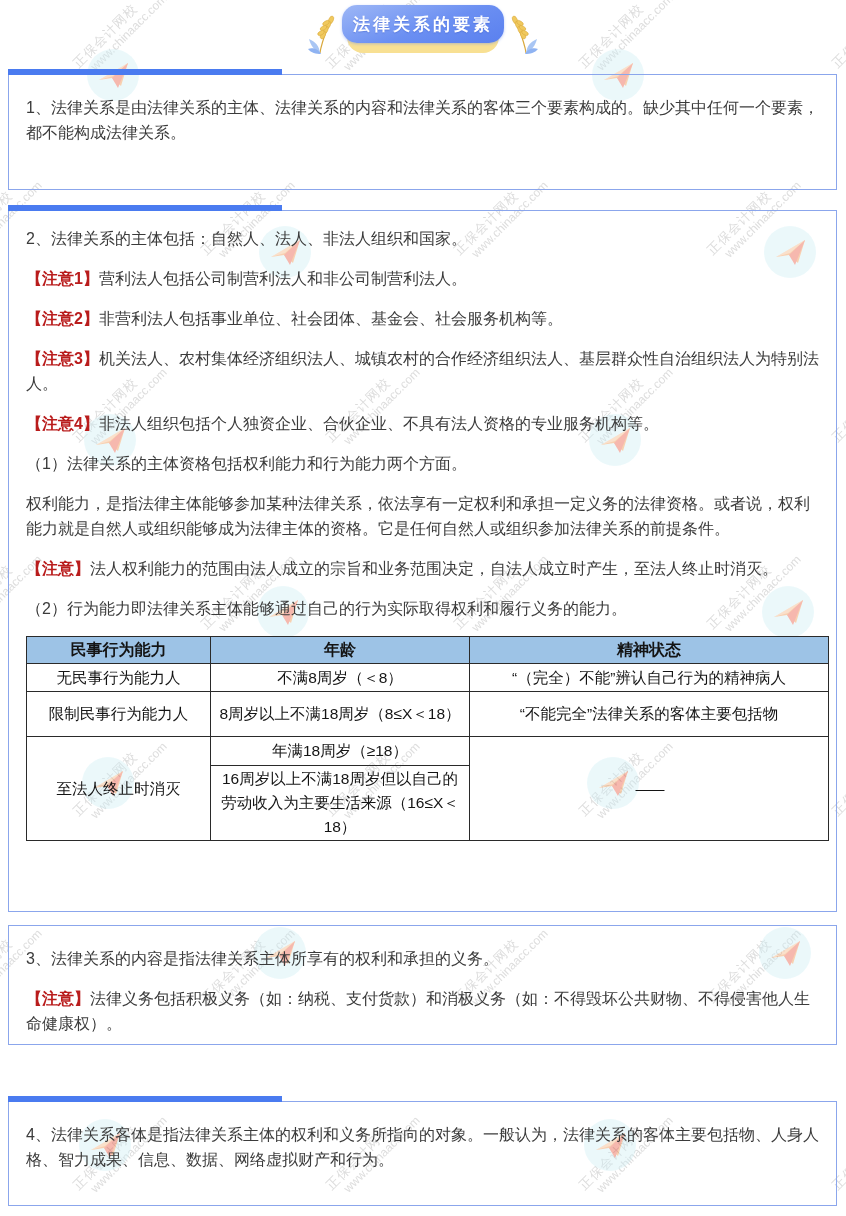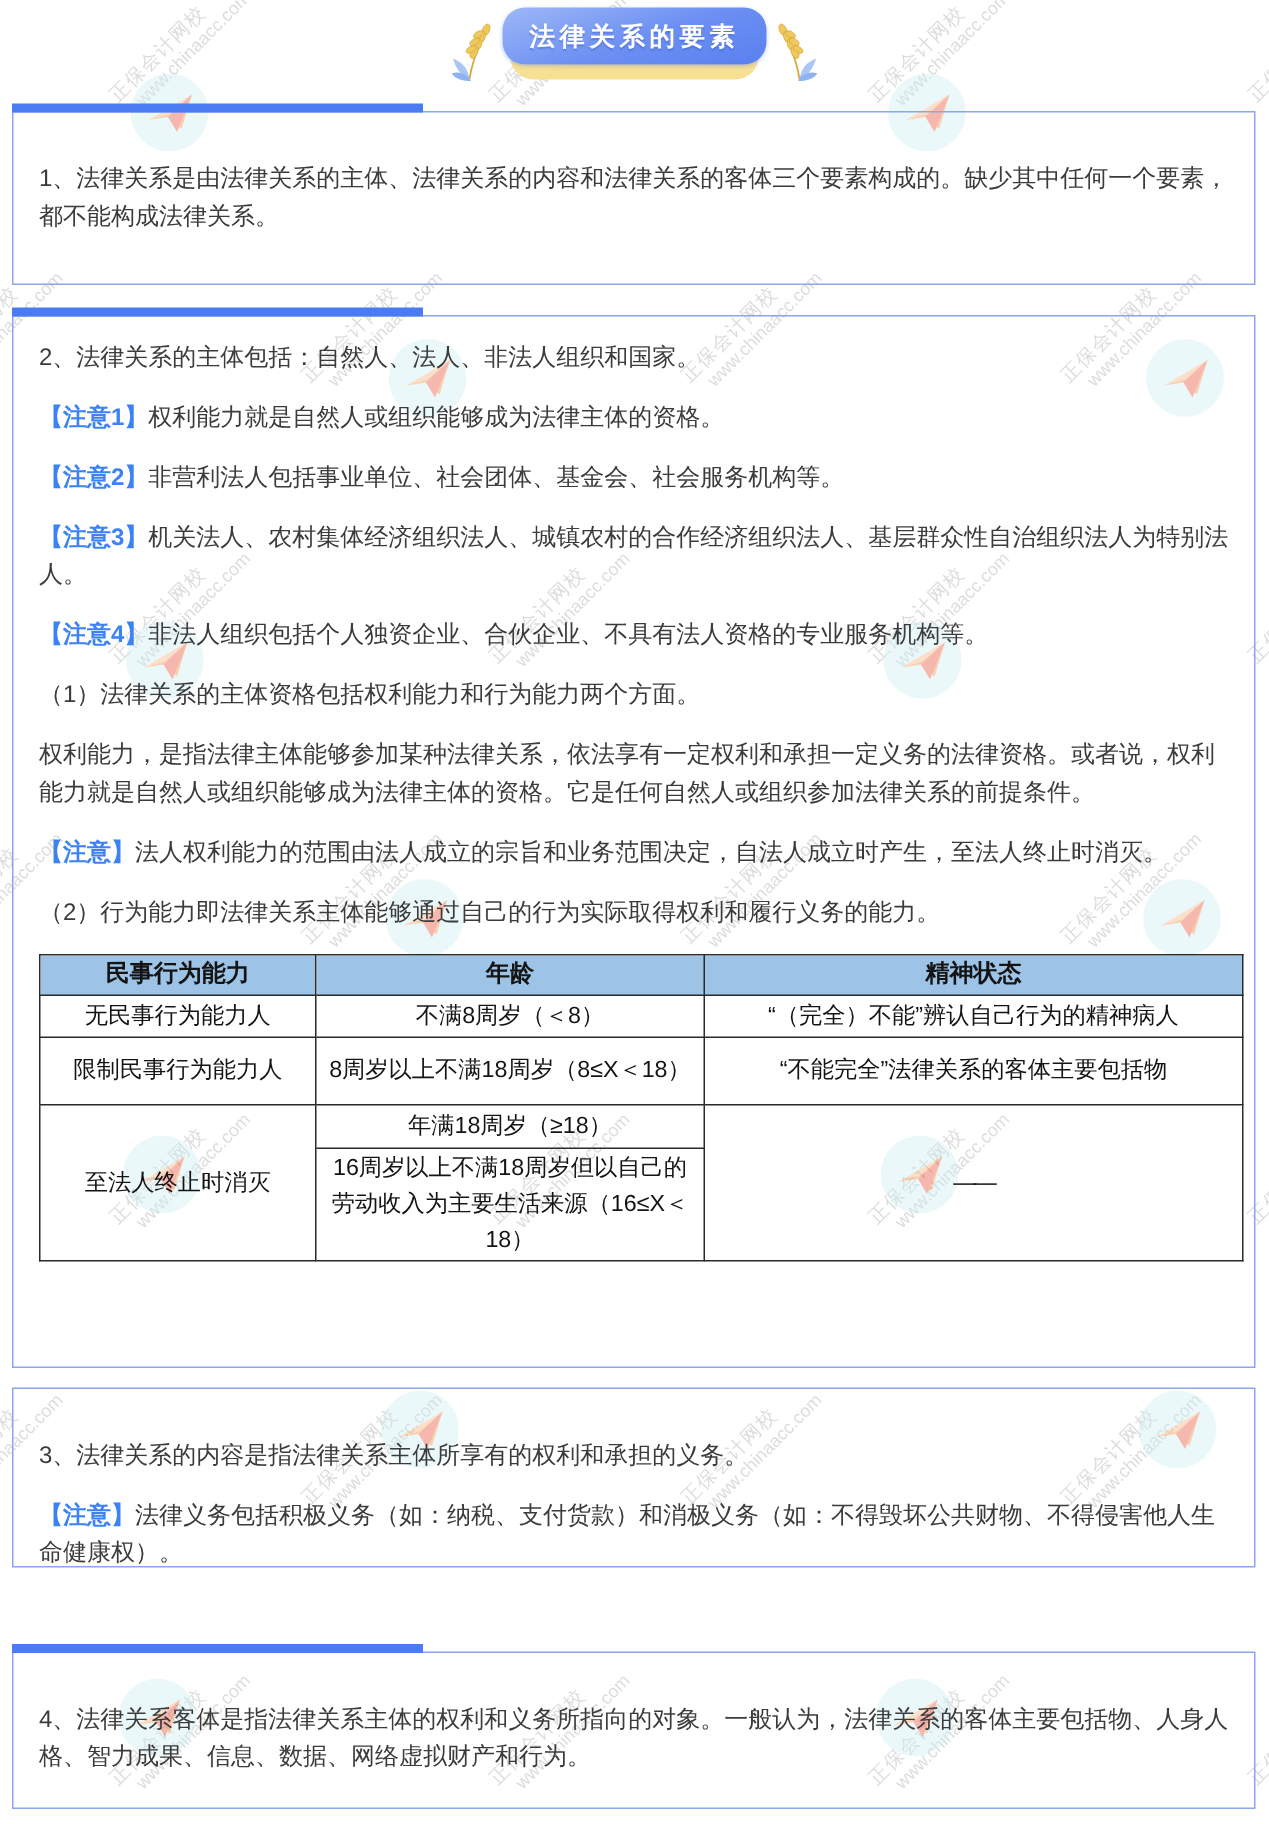--- a/index.html
+++ b/index.html
@@ -25,42 +25,42 @@
     display:flex; justify-content:center; align-items:flex-end; gap:4px;
   }
   .wheat { width:30px; height:42px; margin-bottom:-6px; }
   .wheat.right { transform:scaleX(-1); }
   .badge { position:relative; height:44px; }
   .badge-yellow {
     position:absolute; left:5px; right:5px; top:11px; height:37px;
     border-radius:16px; background:var(--badge-underline-yellow,#f8e093);
   }
   .badge-blue {
-    position:relative; width:176px; height:38px; border-radius:15px;
+    position:relative; width:162px; height:38px; border-radius:15px;
     background:linear-gradient(160deg,#9db7f6 0%,#6b8ff2 55%,var(--badge-gradient-end,#5a80ef) 100%);
     display:flex; align-items:center; justify-content:center;
     box-shadow:0 1px 3px rgba(90,128,239,.4);
   }
   .badge-title {
     color:#ffffff; font-size:17px; font-weight:bold; letter-spacing:3px;
     text-shadow:0 1px 1px rgba(60,90,200,.45);
   }
 
   
   .box {
     position:absolute; left:8px; width:829px; box-sizing:border-box;
     border:1px solid var(--box-border,#8ba6ec); background:transparent;
-    padding:32px 17px 0 17px; z-index:2;
+    padding:20px 17px 0 17px; z-index:2;
   }
   .accent-bar {
     position:absolute; top:-6px; left:-1px; width:274px; height:6px;
     background:var(--accent-blue,#4a7bf0);
   }
   .box p { margin:0 0 15px 0; font-size:16px; line-height:25px; color:#3b3b3b; }
-  .box p b.lbl { color:#3b82f6; }
+  .box p b.lbl { color:#b91c1c; }
   #sec2 { padding-top:15px; }
 
   
   table.cap {
     border-collapse:collapse; table-layout:fixed; width:802px; margin-top:15px;
   }
   table.cap col.c1 { width:184px; } table.cap col.c2 { width:259px; } table.cap col.c3 { width:359px; }
   table.cap th, table.cap td {
     border:1px solid #2a2a2a; font-size:15.5px; line-height:24px;
     padding:1px 5px; color:#141414; overflow:hidden;
@@ -312,21 +312,21 @@
   </div>
 
   <div class="box" id="sec1" style="top:74px;height:116px">
     <div class="accent-bar"></div>
     <p><span>1、法律关系是由法律关系的主体、法律关系的内容和法律关系的客体三个要素构成的。缺少其中任何一个要素，都不能构成法律关系。</span></p>
   </div>
 
   <div class="box" id="sec2" style="top:210px;height:702px">
     <div class="accent-bar"></div>
     <p><span>2、法律关系的主体包括：自然人、法人、非法人组织和国家。</span></p>
-    <p><b class="lbl">【注意1】</b><span>权利能力就是自然人或组织能够成为法律主体的资格。</span></p>
+    <p><b class="lbl">【注意1】</b><span>营利法人包括公司制营利法人和非公司制营利法人。</span></p>
     <p><b class="lbl">【注意2】</b><span>非营利法人包括事业单位、社会团体、基金会、社会服务机构等。</span></p>
     <p><b class="lbl">【注意3】</b><span>机关法人、农村集体经济组织法人、城镇农村的合作经济组织法人、基层群众性自治组织法人为特别法人。</span></p>
     <p><b class="lbl">【注意4】</b><span>非法人组织包括个人独资企业、合伙企业、不具有法人资格的专业服务机构等。</span></p>
     <p><span>（1）法律关系的主体资格包括权利能力和行为能力两个方面。</span></p>
     <p><span>权利能力，是指法律主体能够参加某种法律关系，依法享有一定权利和承担一定义务的法律资格。或者说，权利能力就是自然人或组织能够成为法律主体的资格。它是任何自然人或组织参加法律关系的前提条件。</span></p>
     <p><b class="lbl">【注意】</b><span>法人权利能力的范围由法人成立的宗旨和业务范围决定，自法人成立时产生，至法人终止时消灭。</span></p>
     <p><span>（2）行为能力即法律关系主体能够通过自己的行为实际取得权利和履行义务的能力。</span></p>
 
     <table class="cap">
       <colgroup>

